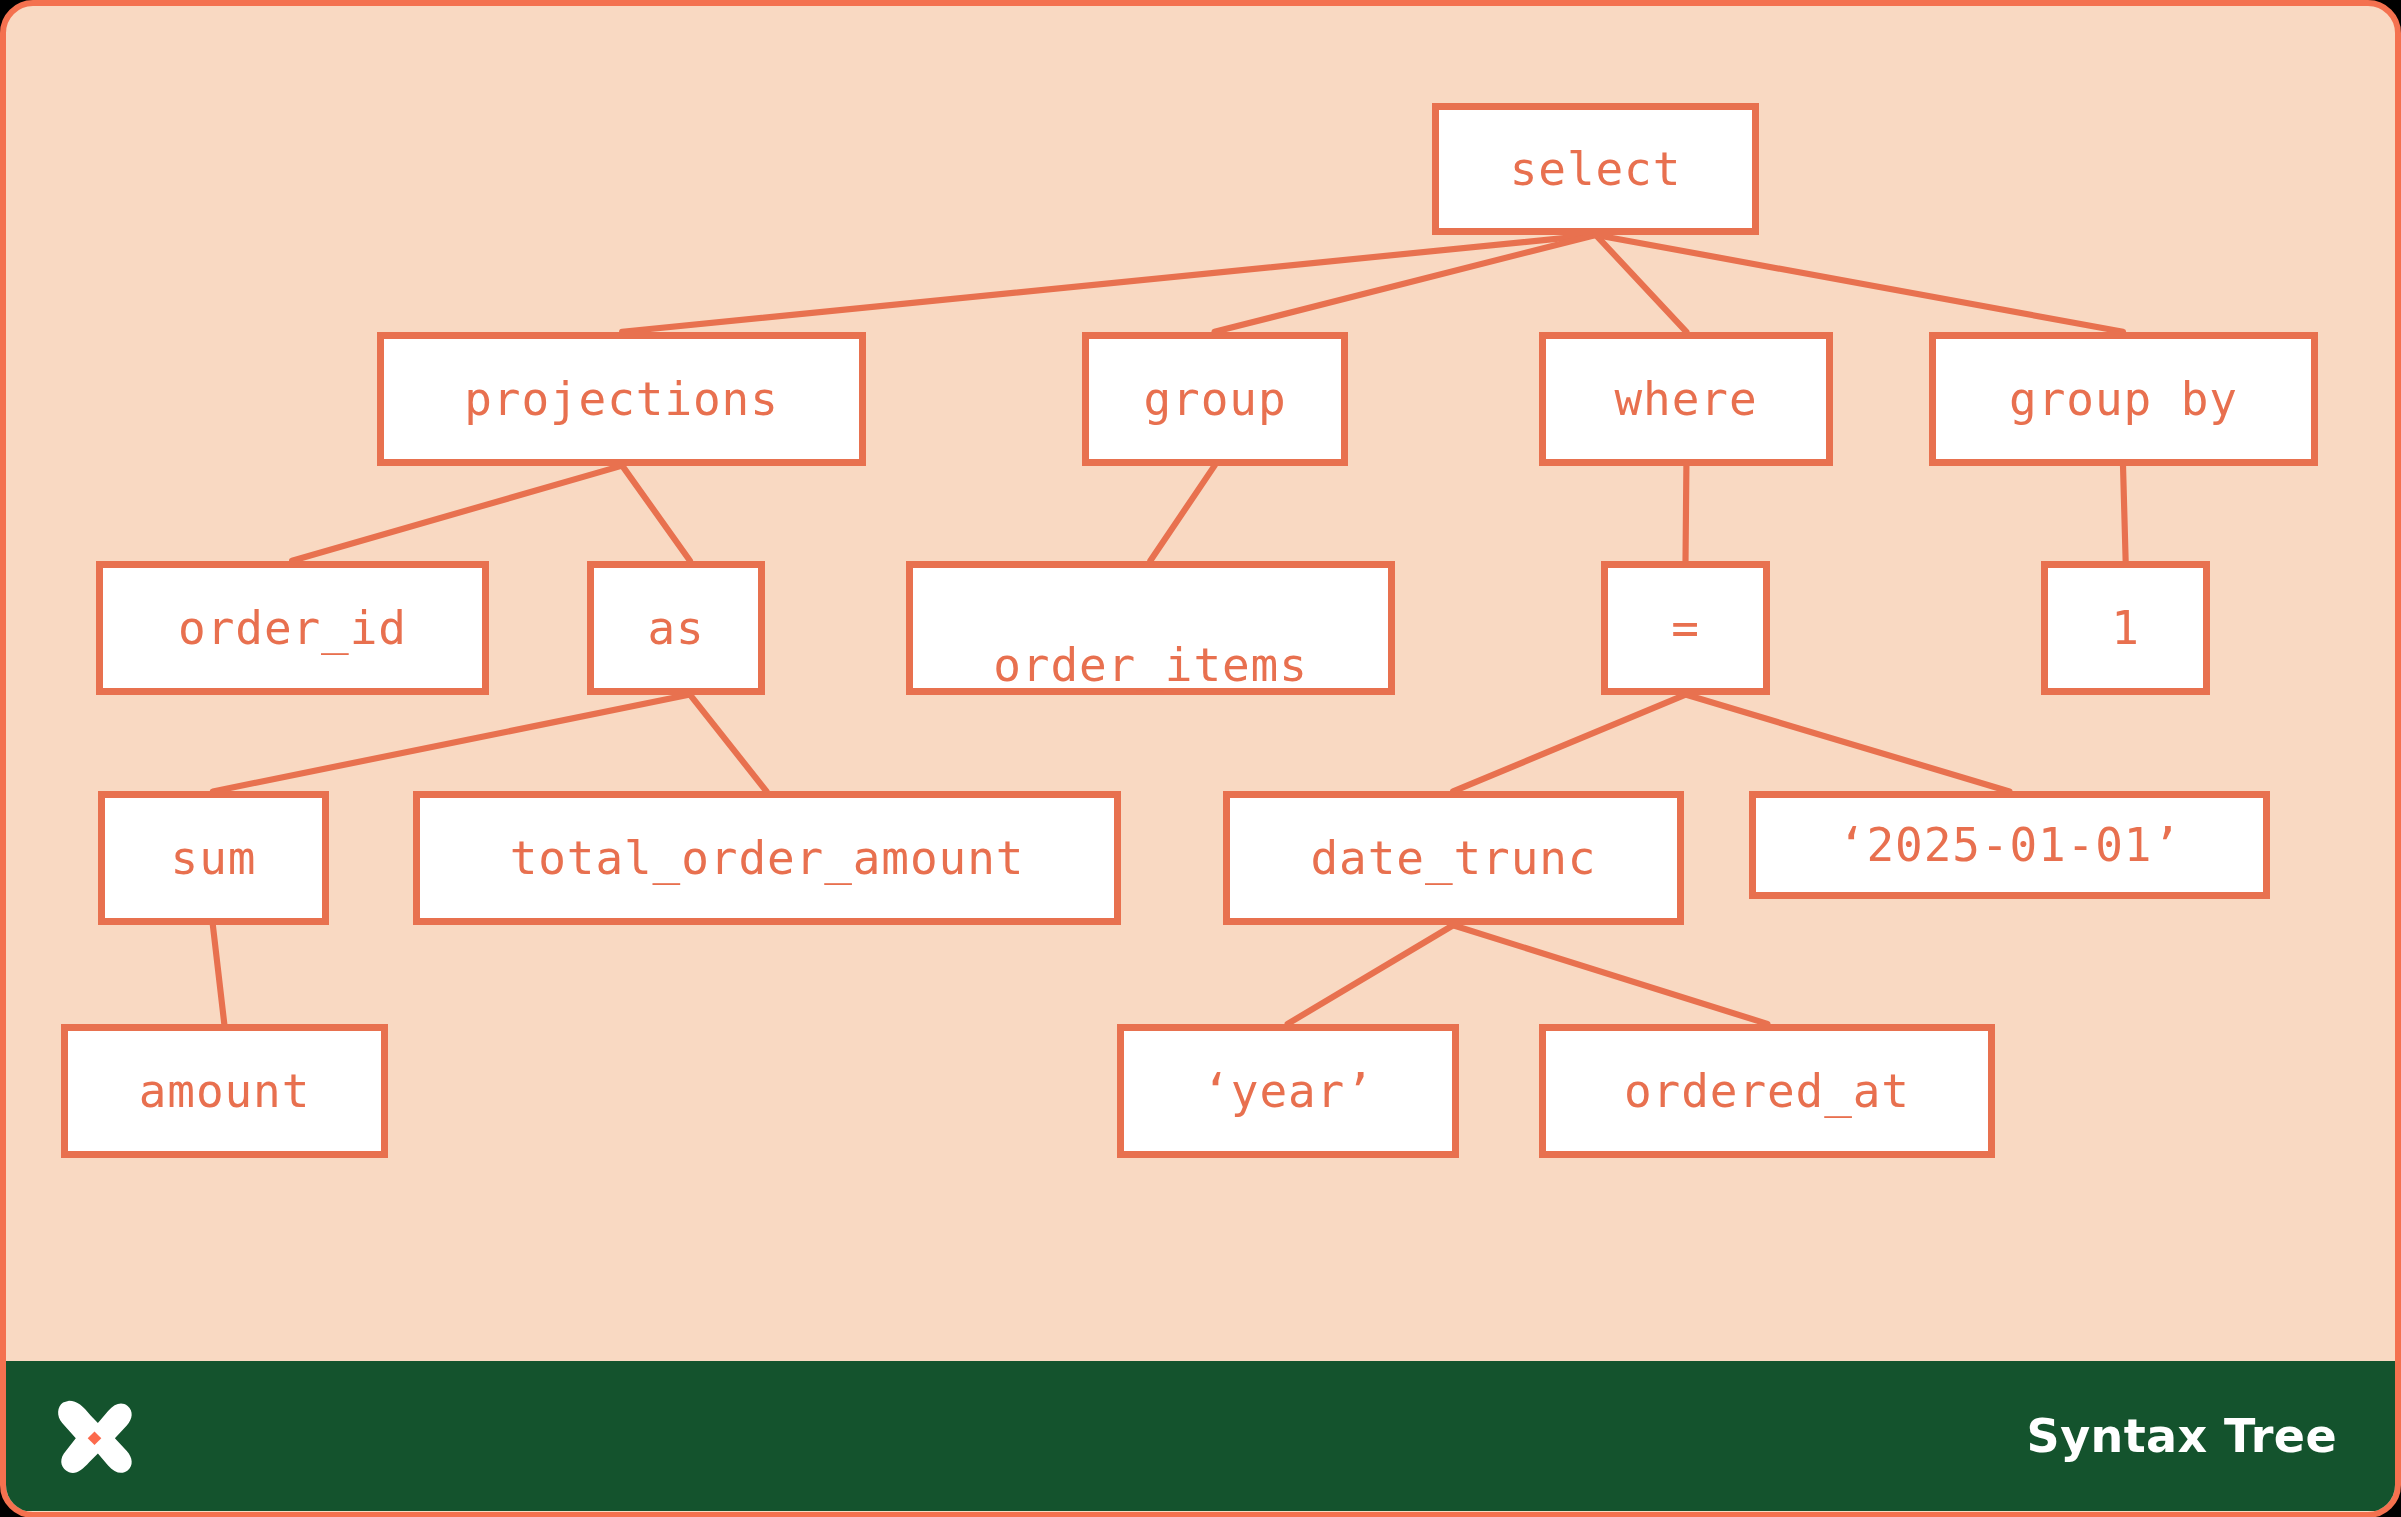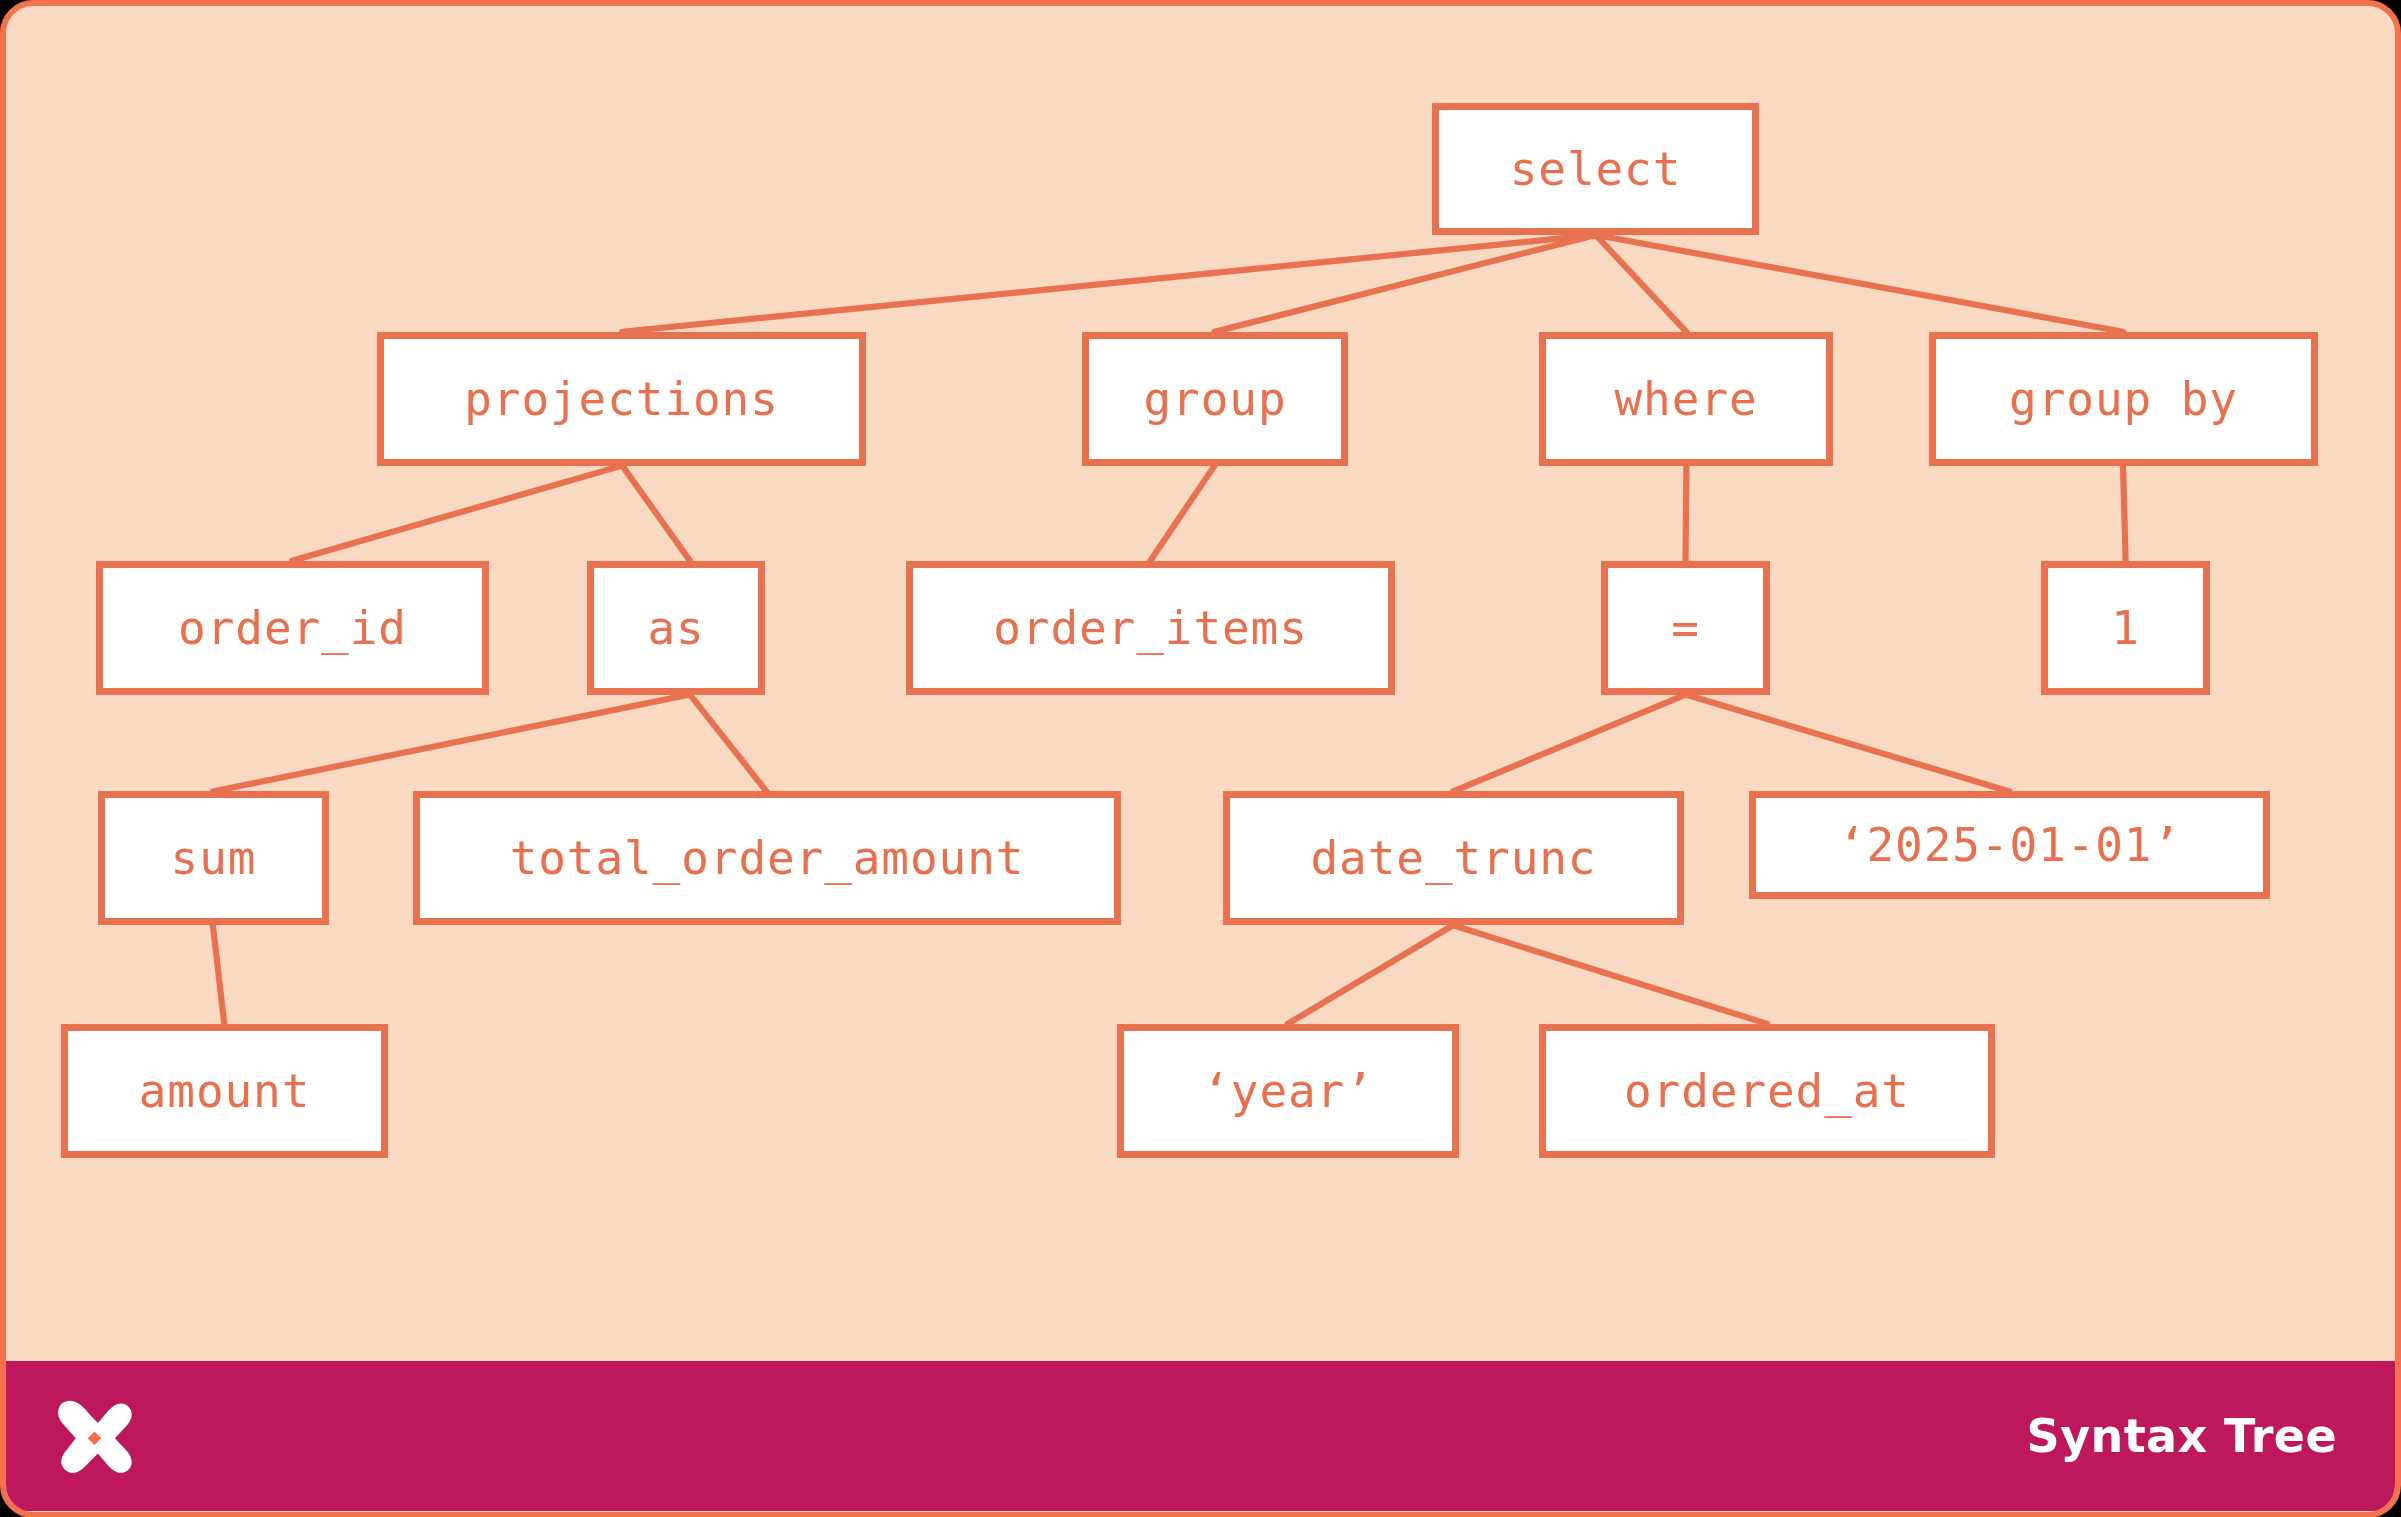--- a/index.html
+++ b/index.html
@@ -64,21 +64,21 @@
     letter-spacing: 0.9px;
     white-space: pre;
   }
 
   #footer {
     position: absolute;
     left: 0;
     bottom: 0;
     width: 2389px;
     height: 150px;
-    background: #be185d;
+    background: #14532d;
     display: flex;
     align-items: center;
     justify-content: space-between;
   }
 
   #logo-wrap {
     margin-left: 46px;
     width: 85px;
     height: 85px;
     display: flex;
@@ -135,21 +135,21 @@
         </div>
         <div class="node-box" style="left: 1923px; top: 326px; width: 389px; height: 134px;">
           <span class="node-label">group by</span>
         </div>
         <div class="node-box" style="left: 90px; top: 555px; width: 393px; height: 134px;">
           <span class="node-label">order_id</span>
         </div>
         <div class="node-box" style="left: 581px; top: 555px; width: 178px; height: 134px;">
           <span class="node-label">as</span>
         </div>
-        <div class="node-box" style="left: 900px; top: 555px; width: 489px; height: 134px;">
+        <div class="node-box" style="left: 900px; top: 555px; width: 489px; height: 134px; align-items: flex-end;">
           <span class="node-label">order_items</span>
         </div>
         <div class="node-box" style="left: 1595px; top: 555px; width: 169px; height: 134px;">
           <span class="node-label">=</span>
         </div>
         <div class="node-box" style="left: 2035px; top: 555px; width: 169px; height: 134px;">
           <span class="node-label">1</span>
         </div>
         <div class="node-box" style="left: 92px; top: 785px; width: 231px; height: 134px;">
           <span class="node-label">sum</span>

